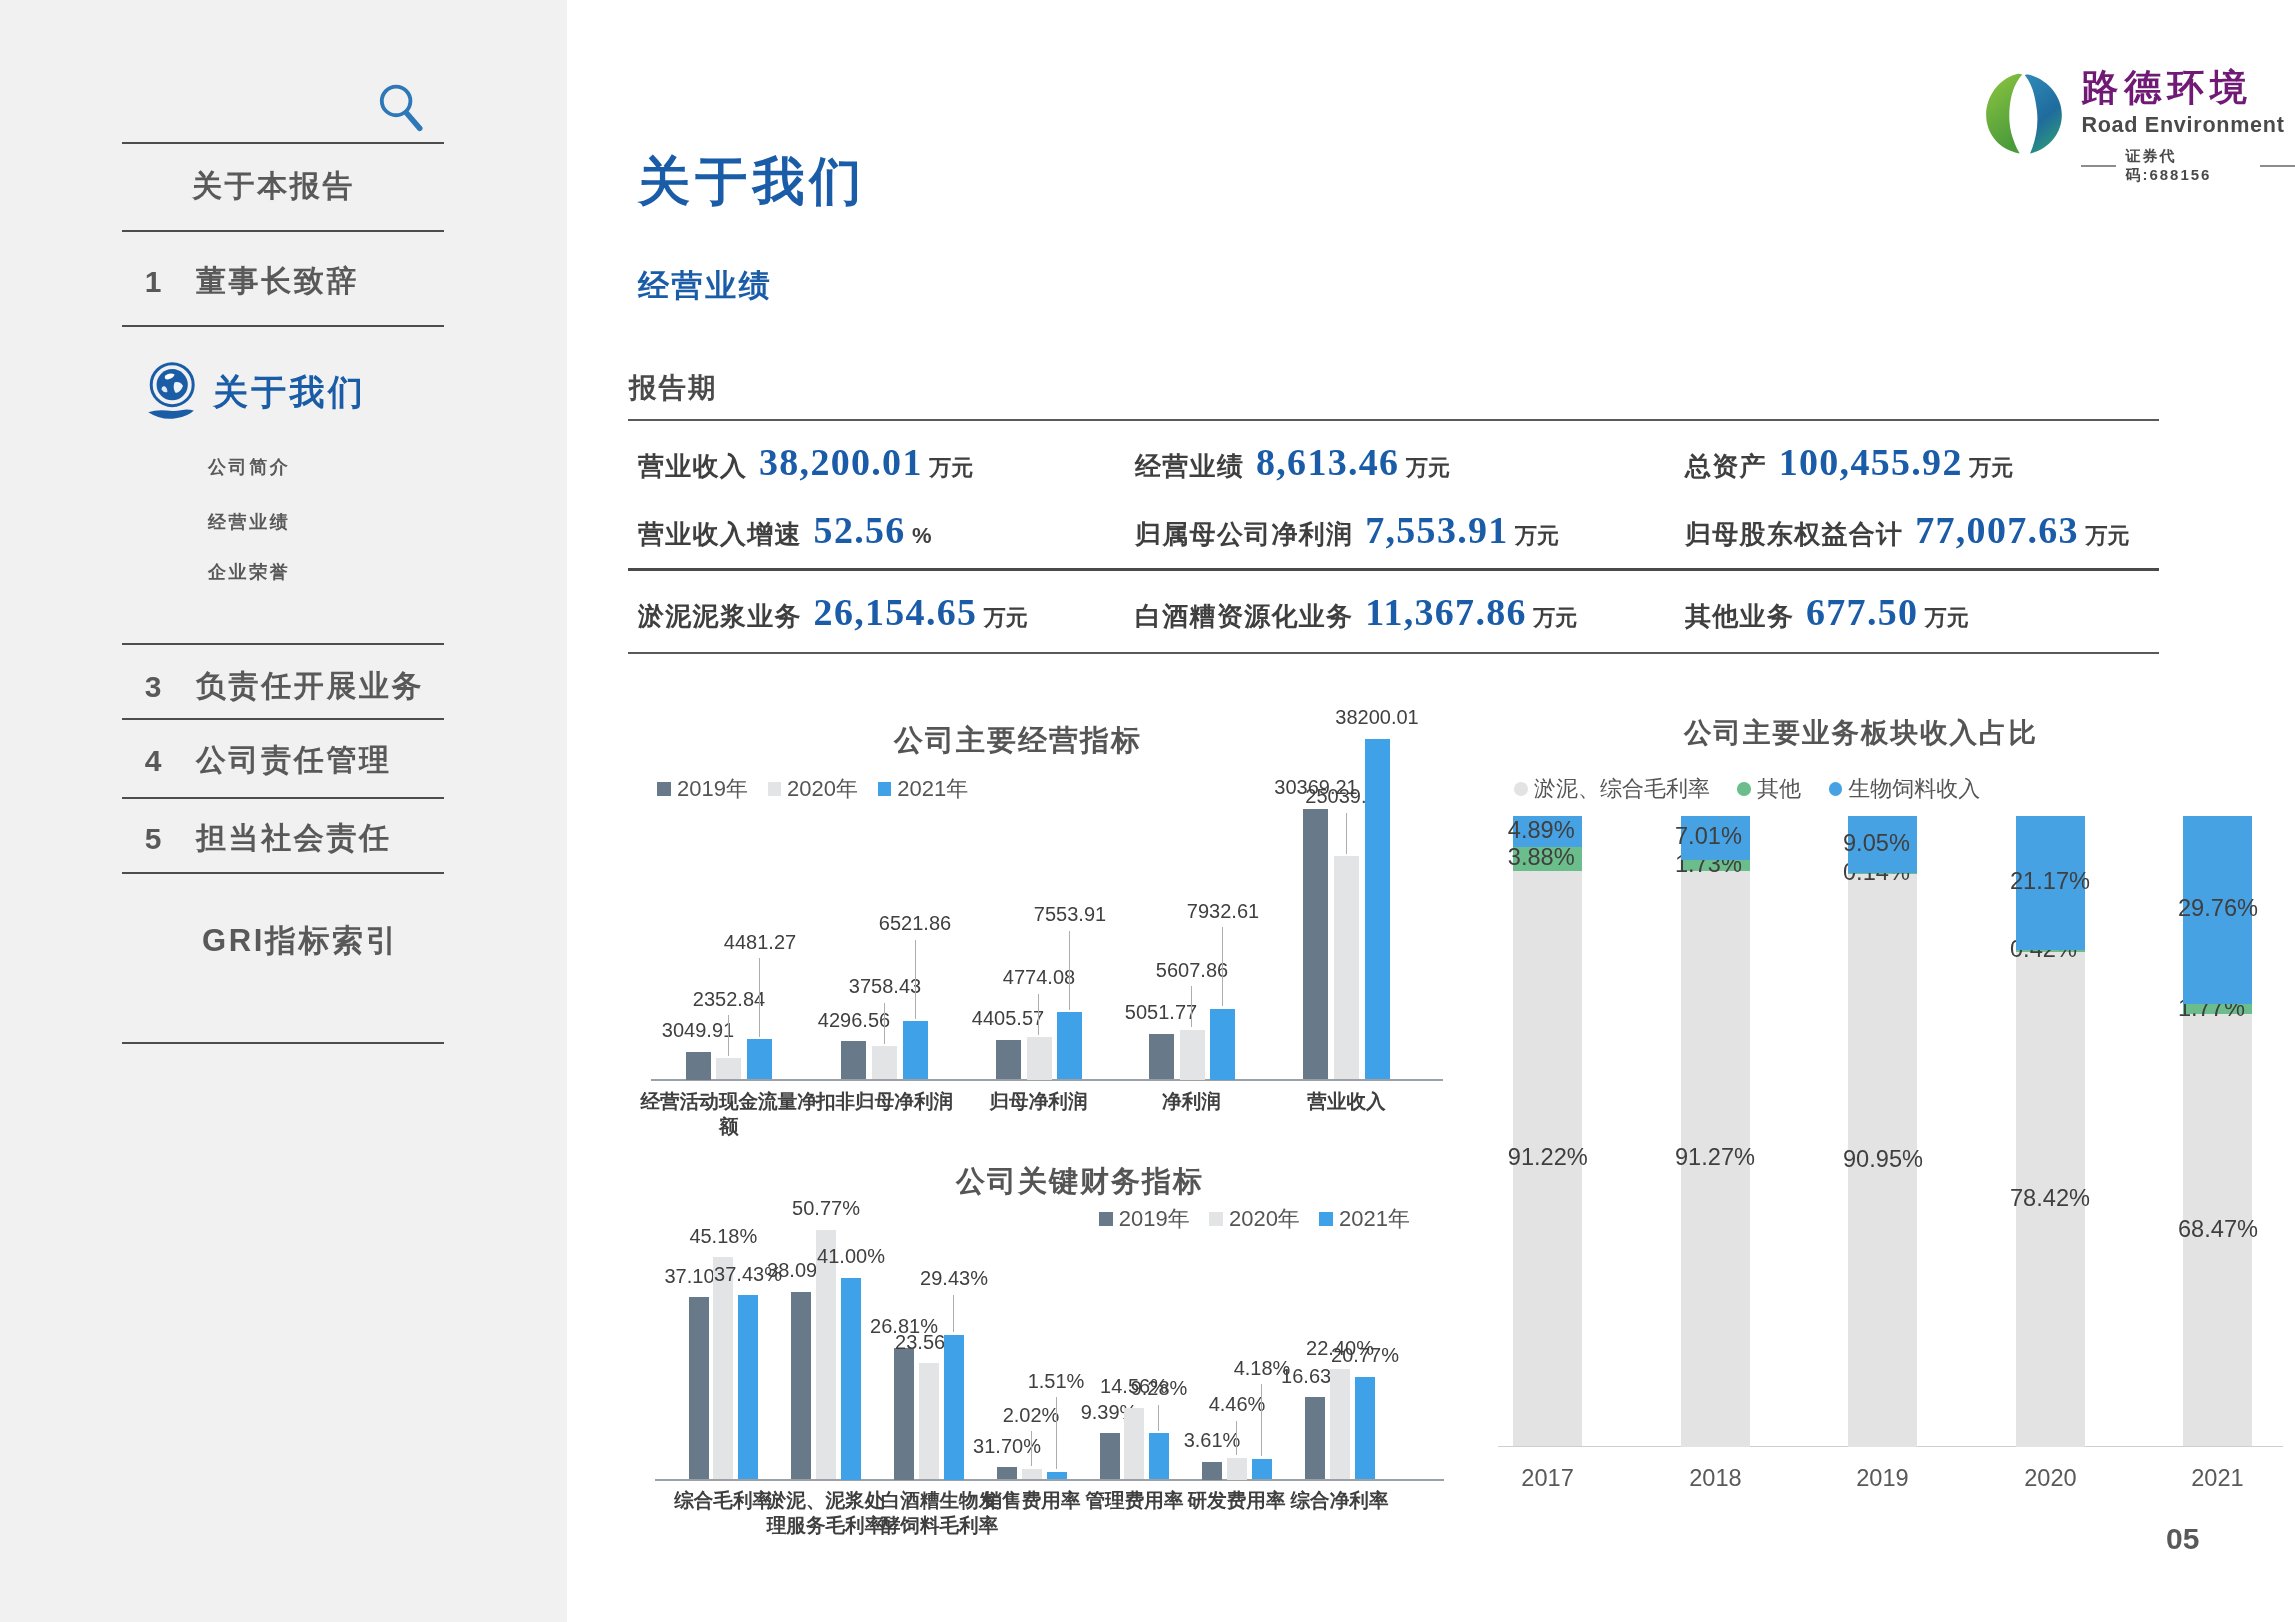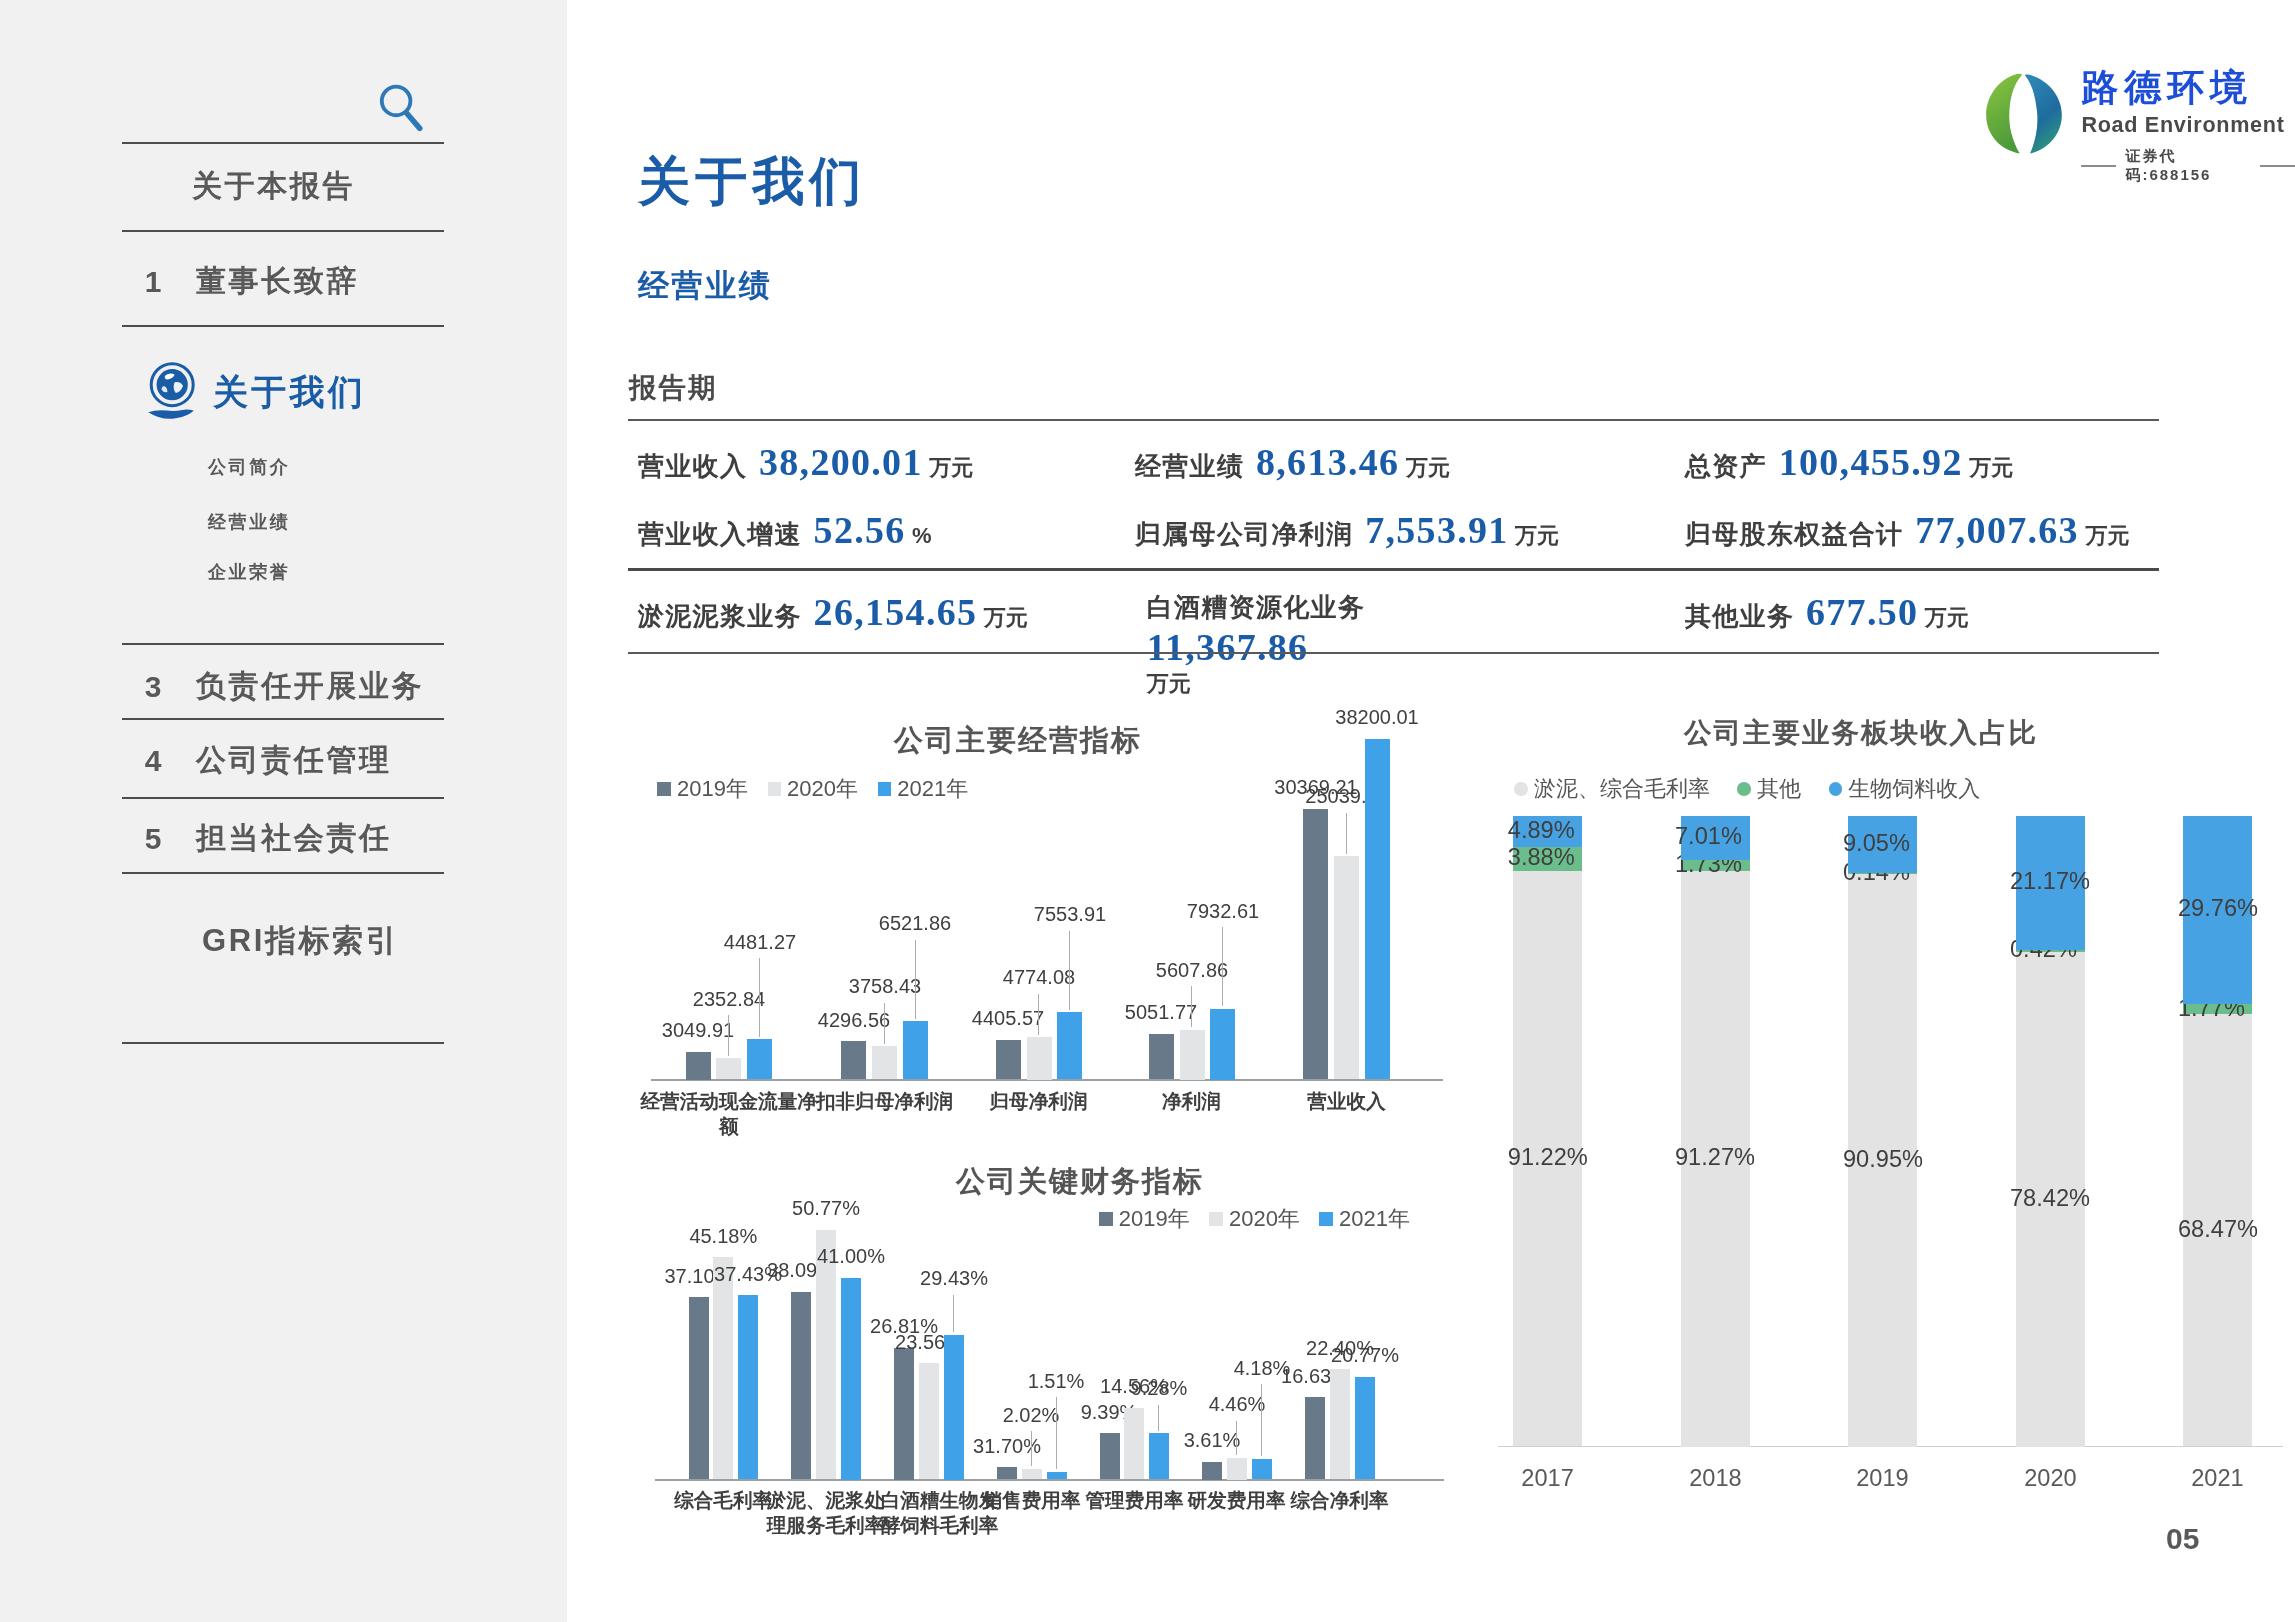--- a/index.html
+++ b/index.html
@@ -37,21 +37,21 @@
   .axis{position:absolute;background:#9aa0a6;height:2px;}
   .bar{position:absolute;}
   .bar-label{position:absolute;text-align:center;font-size:20px;color:#404040;white-space:nowrap;}
   .leader{position:absolute;width:1.3px;background:#adadad;}
   .cat-label{position:absolute;text-align:center;font-size:19.6px;font-weight:600;color:#3f3f3f;white-space:pre-line;line-height:1.3;}
   .st-label{position:absolute;text-align:left;font-size:23.6px;color:#3f3f3f;white-space:nowrap;}
   .yr-label{position:absolute;text-align:center;font-size:23.6px;color:#595959;}
   
   #logo{position:absolute;left:1981px;top:69px;display:flex;}
   #logo-ic{width:86px;height:90px;}
-  .logo-cn{font-size:37px;font-weight:700;color:#1d4ed8;letter-spacing:5.9px;line-height:1.05;}
+  .logo-cn{font-size:37px;font-weight:700;color:#701a75;letter-spacing:5.9px;line-height:1.05;}
   .logo-en{font-size:21.6px;font-weight:600;color:#4a4a4a;letter-spacing:0.7px;margin-top:3.9px;}
   .logo-stock{display:flex;align-items:center;gap:9.2px;margin-top:9.2px;}
   .logo-stock .dash{width:38px;height:1.3px;background:#8c8c8c;}
   .logo-stock .code{font-size:15px;font-weight:700;color:#4a4a4a;letter-spacing:2px;}
   
   #pageno{position:absolute;left:2166px;top:1522px;font-size:30px;font-weight:700;color:#595959;}
 </style>
 </head>
 <body>
 
@@ -159,21 +159,21 @@
       <div class="m-cell" style="left: 1685px; top: 508px;">
         <span class="m-label">归母股东权益合计</span>
         <span class="m-value">77,007.63</span>
         <span class="m-unit">万元</span>
       </div>
       <div class="m-cell" style="left: 638px; top: 590px;">
         <span class="m-label">淤泥泥浆业务</span>
         <span class="m-value">26,154.65</span>
         <span class="m-unit">万元</span>
       </div>
-      <div class="m-cell" style="left: 1135px; top: 590px; flex-direction: column;">
+      <div class="m-cell" style="left: 1135px; top: 590px;">
         <span class="m-label">白酒糟资源化业务</span>
         <span class="m-value">11,367.86</span>
         <span class="m-unit">万元</span>
       </div>
       <div class="m-cell" style="left: 1685px; top: 590px;">
         <span class="m-label">其他业务</span>
         <span class="m-value">677.50</span>
         <span class="m-unit">万元</span>
       </div>
     </div>

